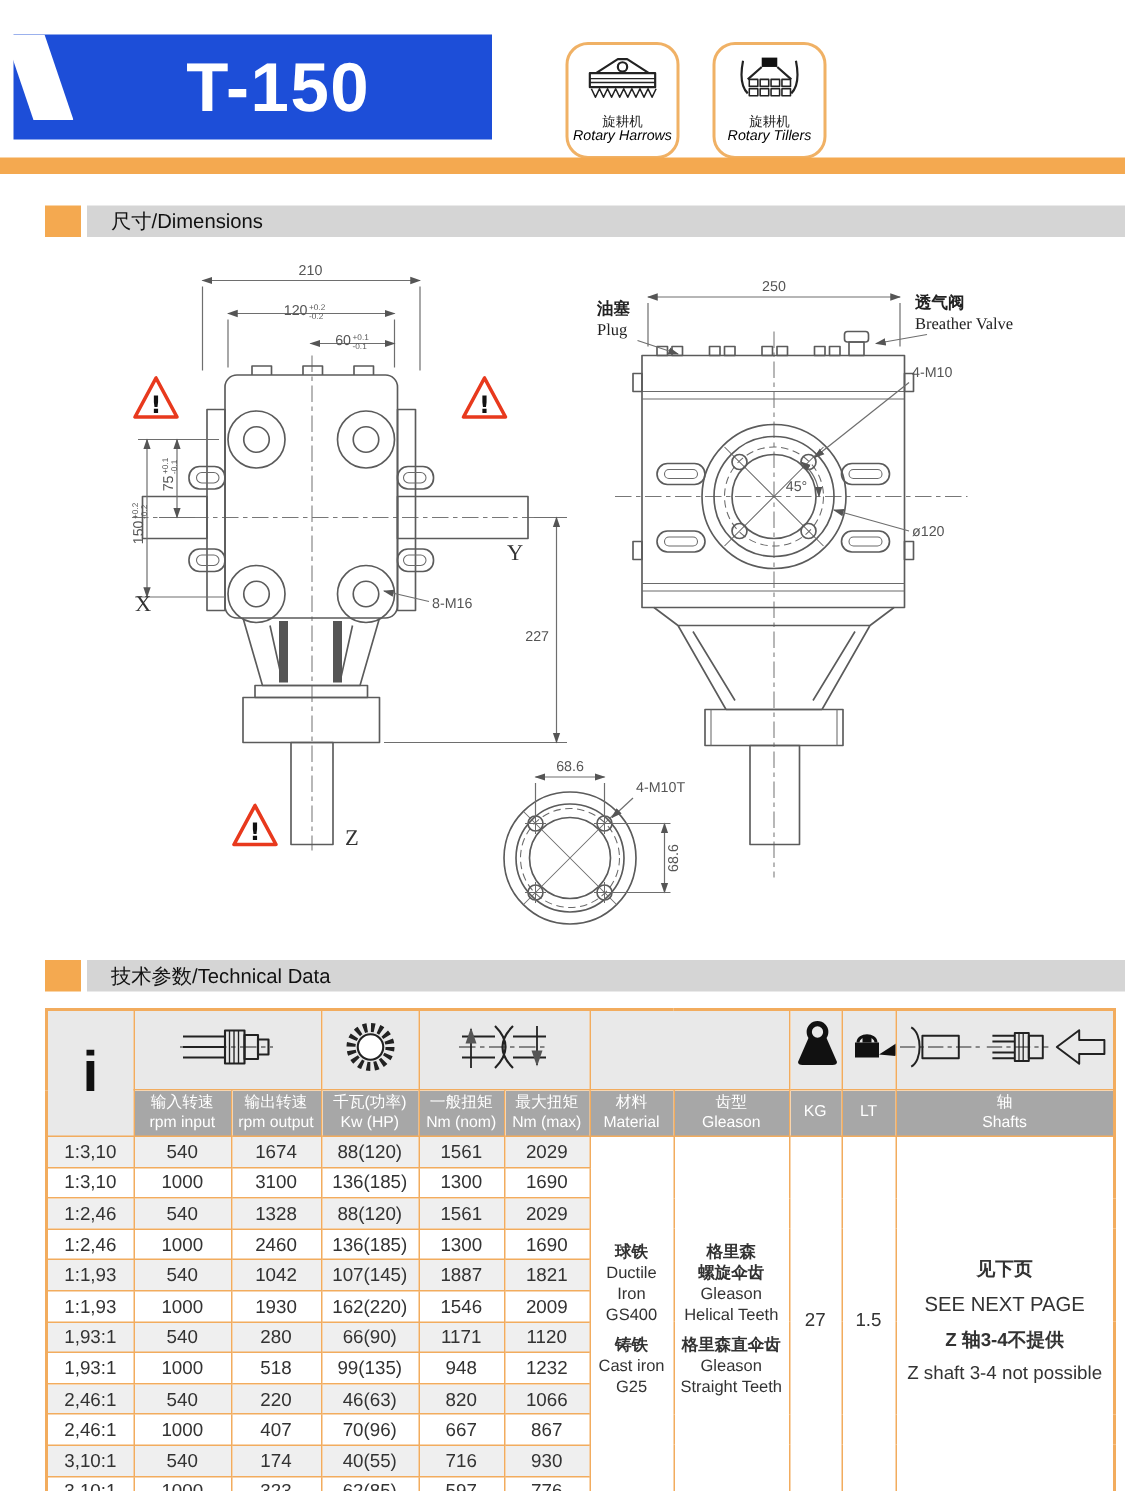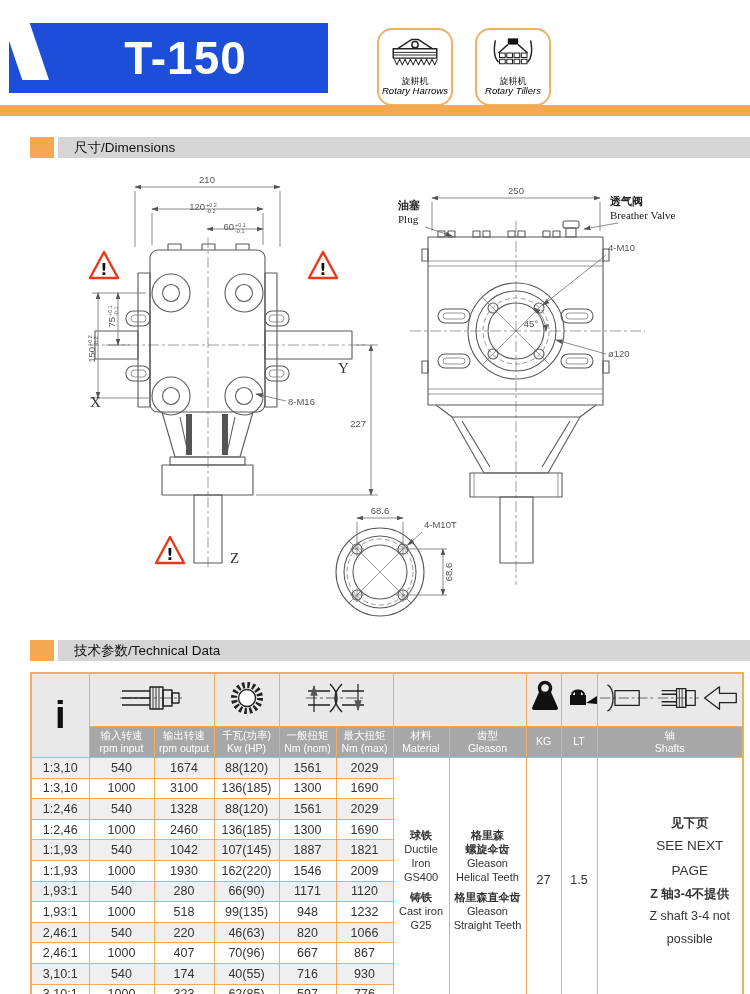--- a/index.html
+++ b/index.html
@@ -48,21 +48,21 @@
   th.c-i{font-size:38px;font-weight:bold;color:#111;text-align:center;background:#E9E9E9;}
   tr.label-row th{background:#A7A7A7;color:#fff;font-weight:normal;height:30px;
         font-size:10.5px;line-height:1.25;text-align:center;}
   tbody td{height:19.6px;text-align:center;font-size:12.5px;color:#333;}
   tbody tr:nth-child(odd) td{background:#EFEFEF;}
   tbody td.merged{background:#fff !important;vertical-align:middle;font-size:11px;color:#333;}
   .merged .block{margin:7px 0;line-height:1.25;}
   .merged .zh{font-weight:bold;}
   .kg-cell,.lt-cell{font-size:12.5px !important;}
   .kg-cell .block,.lt-cell .block{margin:0;}
-  .shafts-cell .block div{line-height:1.8;font-size:12.5px;margin-left:40px;}
+  .shafts-cell .block div{line-height:1.8;font-size:12.5px;}
   .shafts-cell .block div:nth-child(2){font-size:13.5px;}
   .i-ln{stroke:#222;stroke-width:1.4;fill:none;stroke-linejoin:round;}
   .i-fill{fill:#111;stroke:none;}
 </style>
 </head>
 <body>
 
 <div id="page">
 
   <div class="banner">

